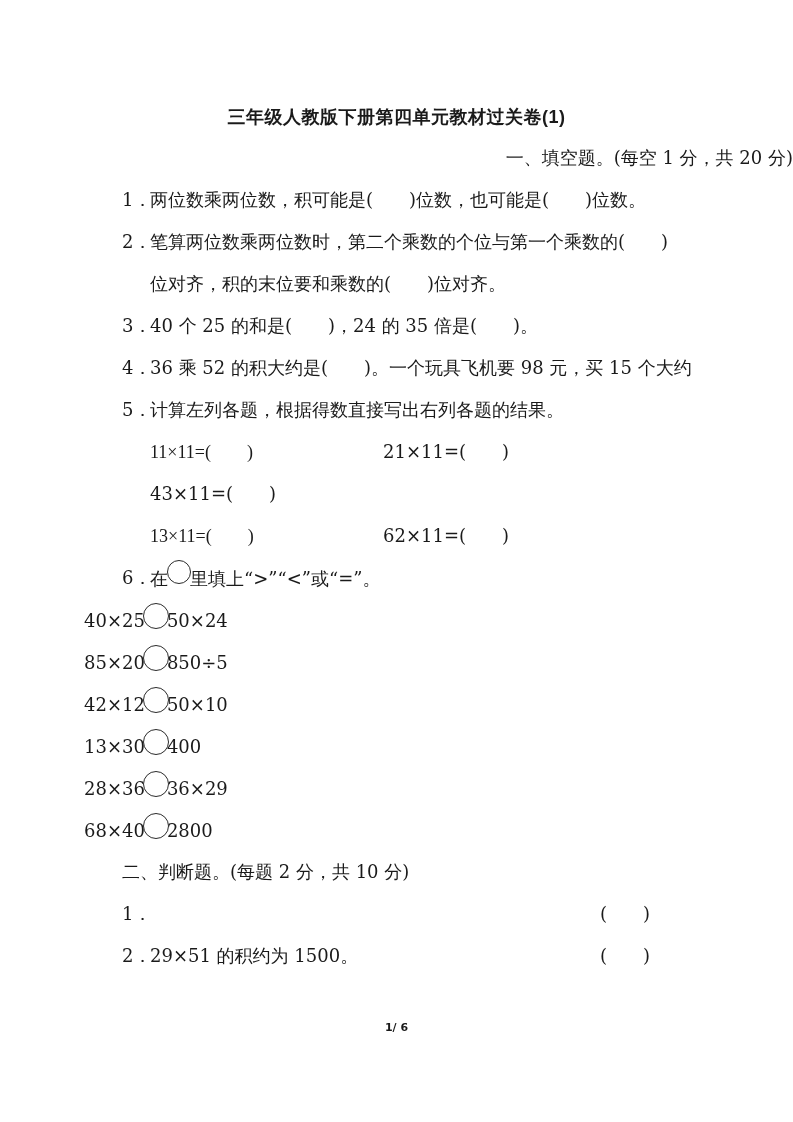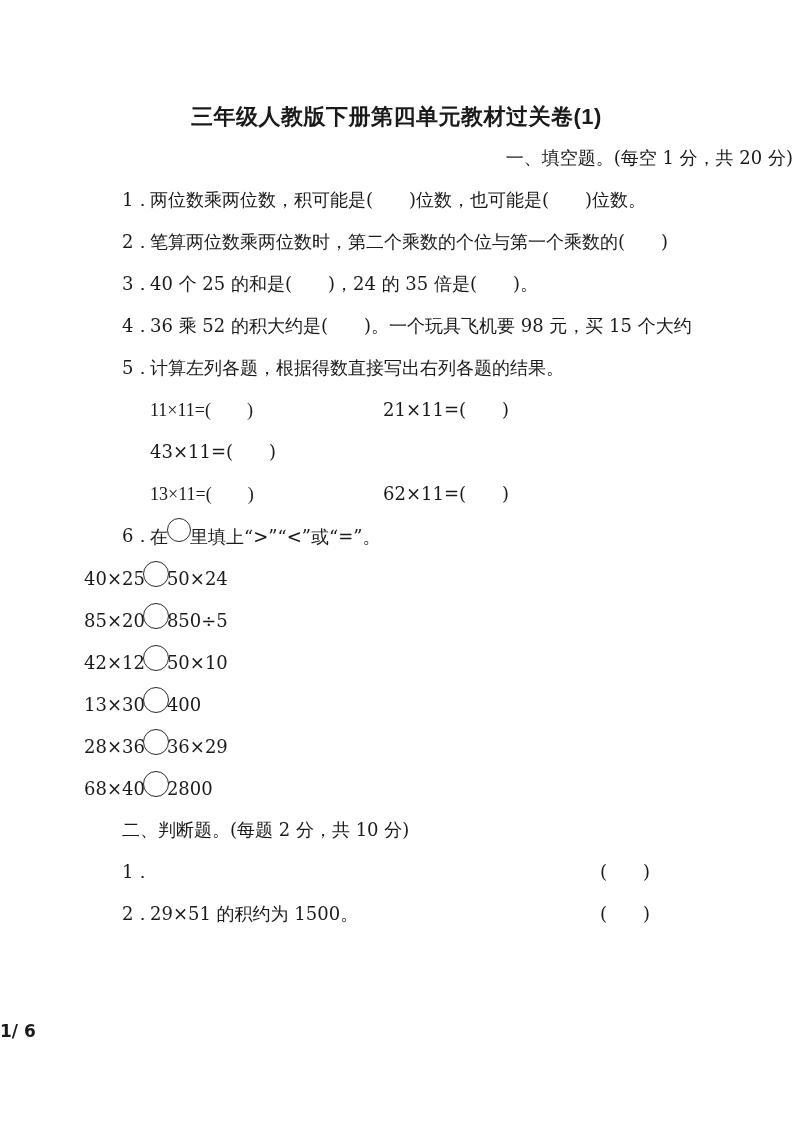--- a/index.html
+++ b/index.html
@@ -15,21 +15,21 @@
     font-size: 18px;
     overflow: hidden;
   }
   .title {
     margin-top: 101px;
     height: 32px;
     line-height: 32px;
     text-align: center;
     font-family: "Liberation Sans", "DejaVu Sans", sans-serif;
     font-weight: bold;
-    font-size: 22px;
+    font-size: 18px;
     letter-spacing: 0.5px;
   }
   .line {
     height: 42px;
     display: flex;
     align-items: center;
     padding-left: 122px;
     white-space: nowrap;
   }
   .first-line { margin-top: 4px; justify-content: flex-end; }
@@ -56,23 +56,24 @@
     top: -6px;
     margin: 0 -1px;
   }
   .judge { position: relative; }
   .answer { position: absolute; left: 600px; }
   .footer {
     position: absolute;
     top: 1021px;
     left: 0;
     width: 100%;
+    text-align: center;
     font-family: "DejaVu Sans", "Liberation Sans", sans-serif;
     font-weight: bold;
-    font-size: 17px;
+    font-size: 11px;
   }
 </style>
 </head>
 <body>
 
 <div class="page">
 
   <h1 class="title">三年级人教版下册第四单元教材过关卷(1)</h1>
 
   <div class="line first-line">
@@ -80,20 +81,23 @@
   </div>
 
   <div class="line">
     <span class="num">1．</span>
     <span>两位数乘两位数，积可能是(　　)位数，也可能是(　　)位数。</span>
   </div>
 
   <div class="line">
     <span class="num">2．</span>
     <span>笔算两位数乘两位数时，第二个乘数的个位与第一个乘数的(　　)</span>
+  </div>
+  <div class="line indent">
+    <span>位对齐，积的末位要和乘数的(　　)位对齐。</span>
   </div>
 
   <div class="line">
     <span class="num">3．</span>
     <span>40 个 25 的和是(　　)，24 的 35 倍是(　　)。</span>
   </div>
 
   <div class="line">
     <span class="num">4．</span>
     <span>36 乘 52 的积大约是(　　)。一个玩具飞机要 98 元，买 15 个大约</span>

